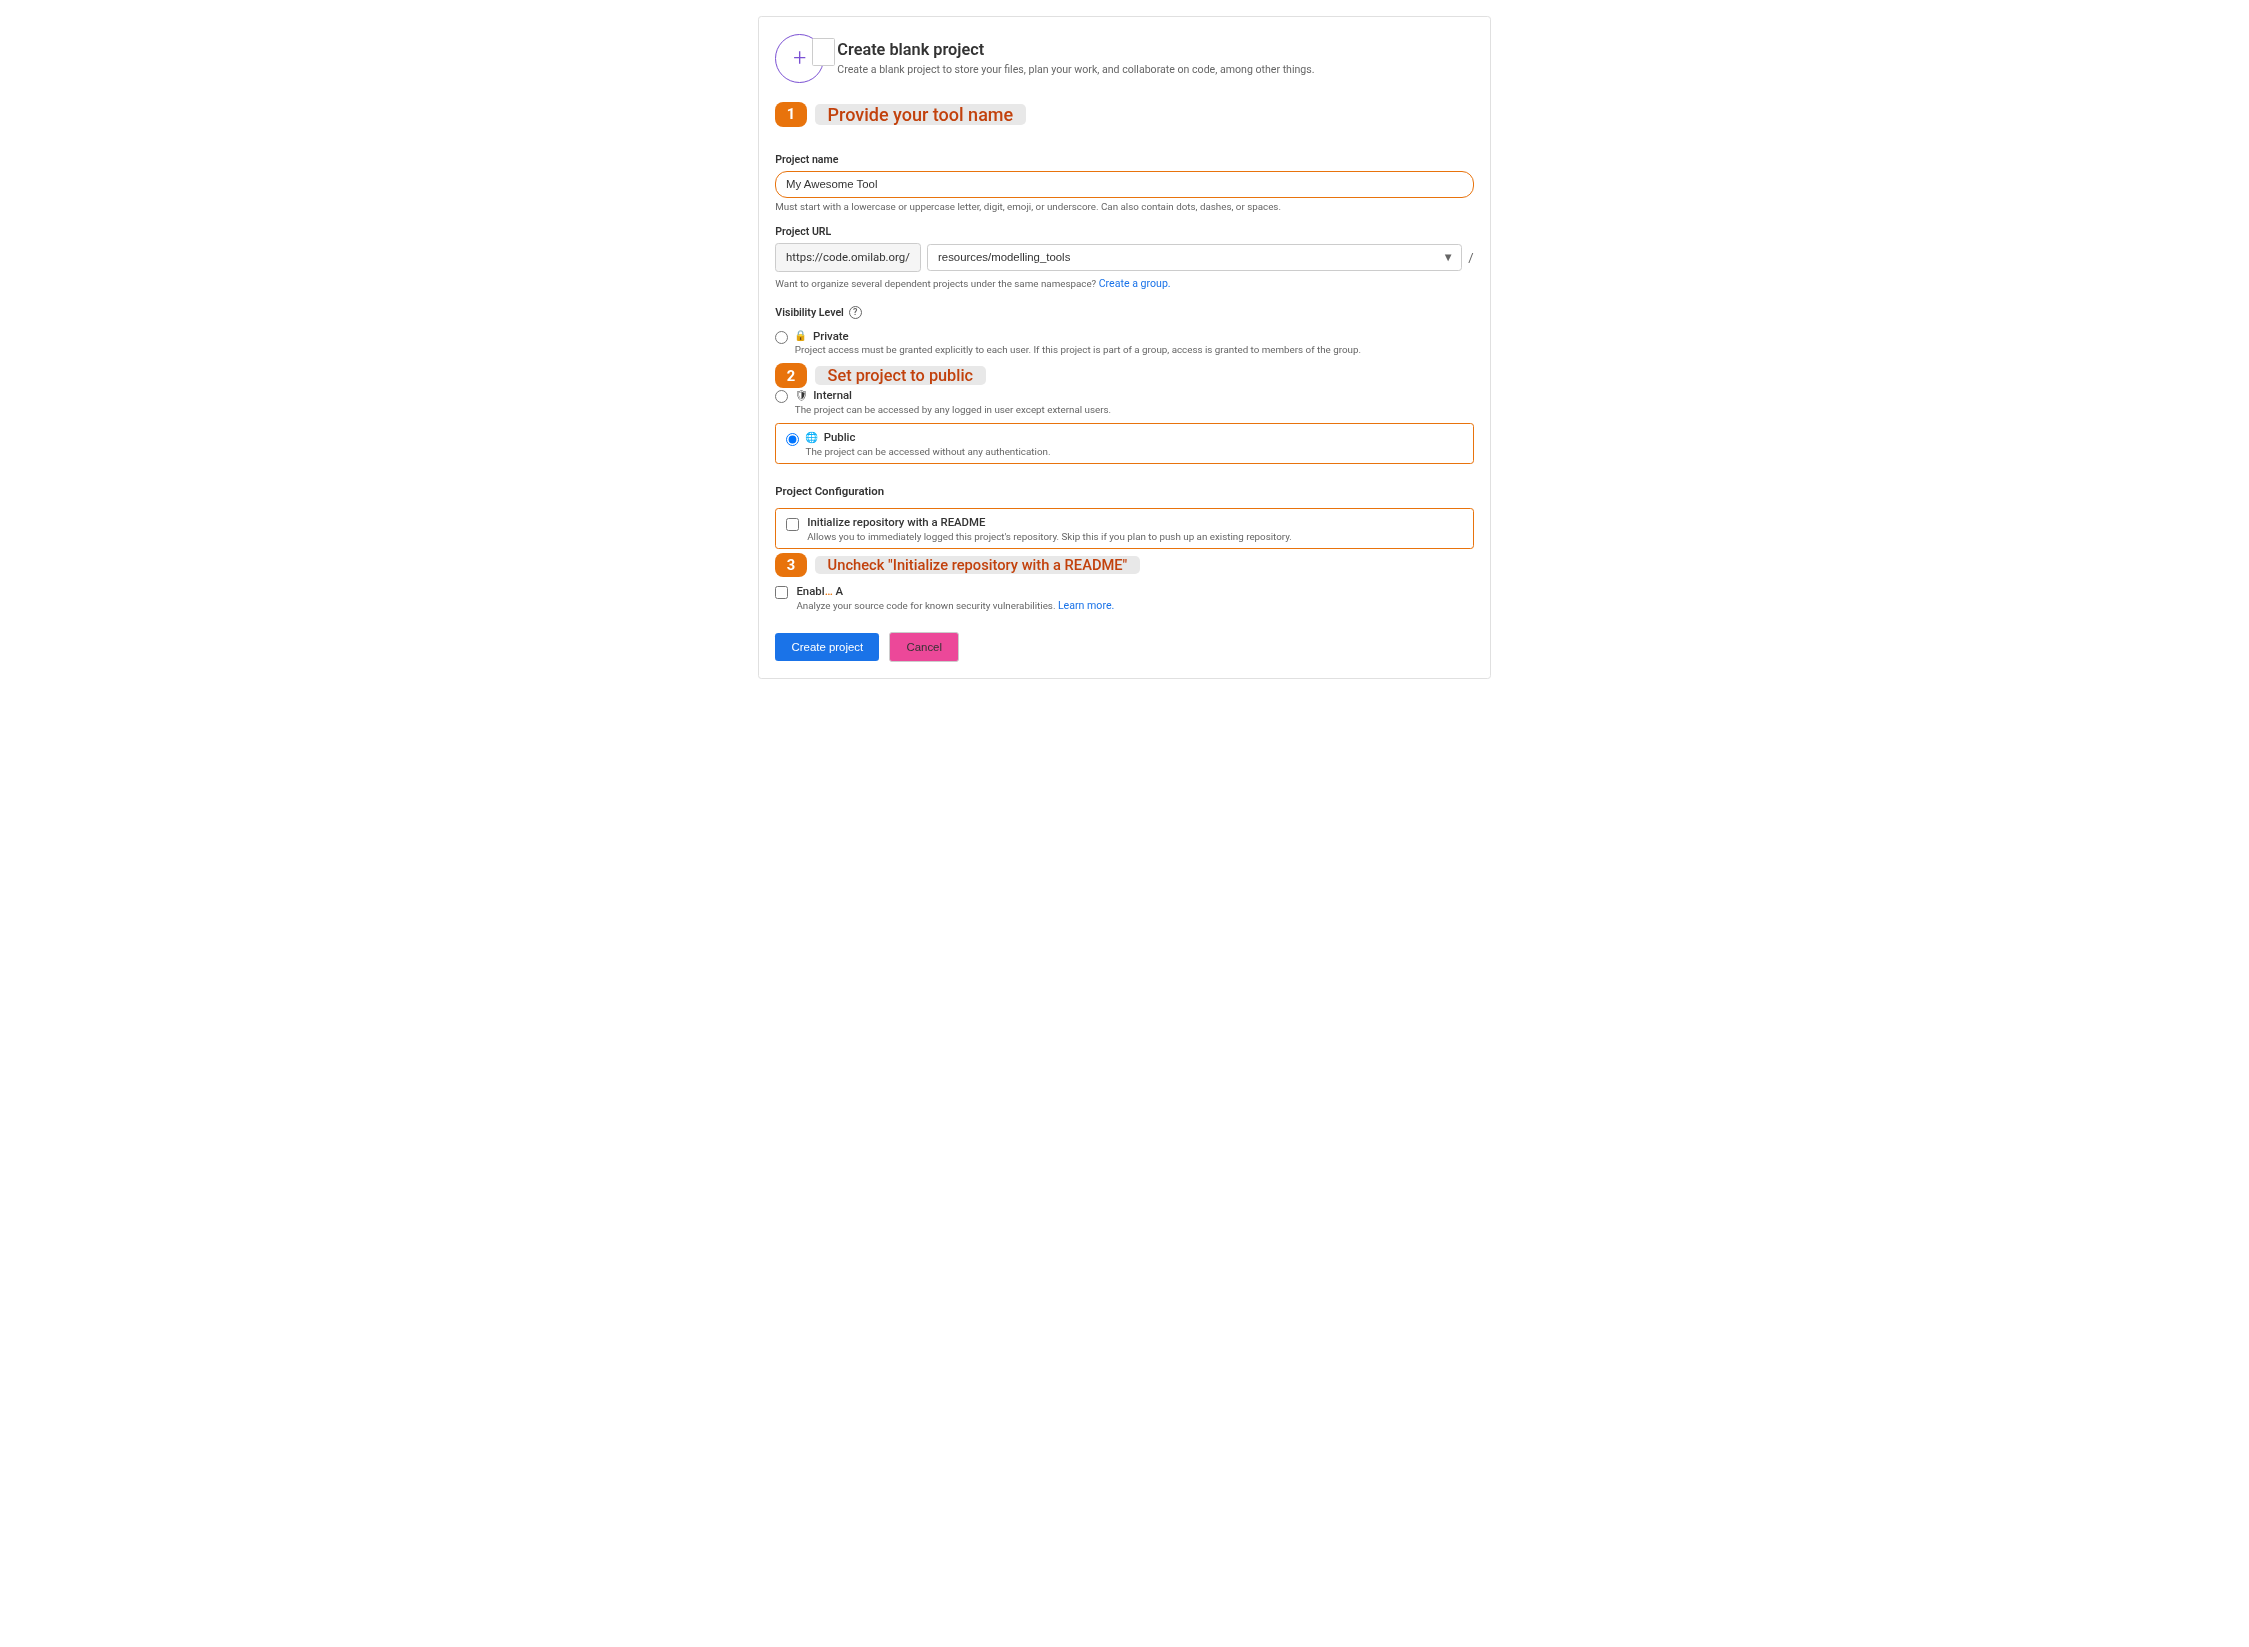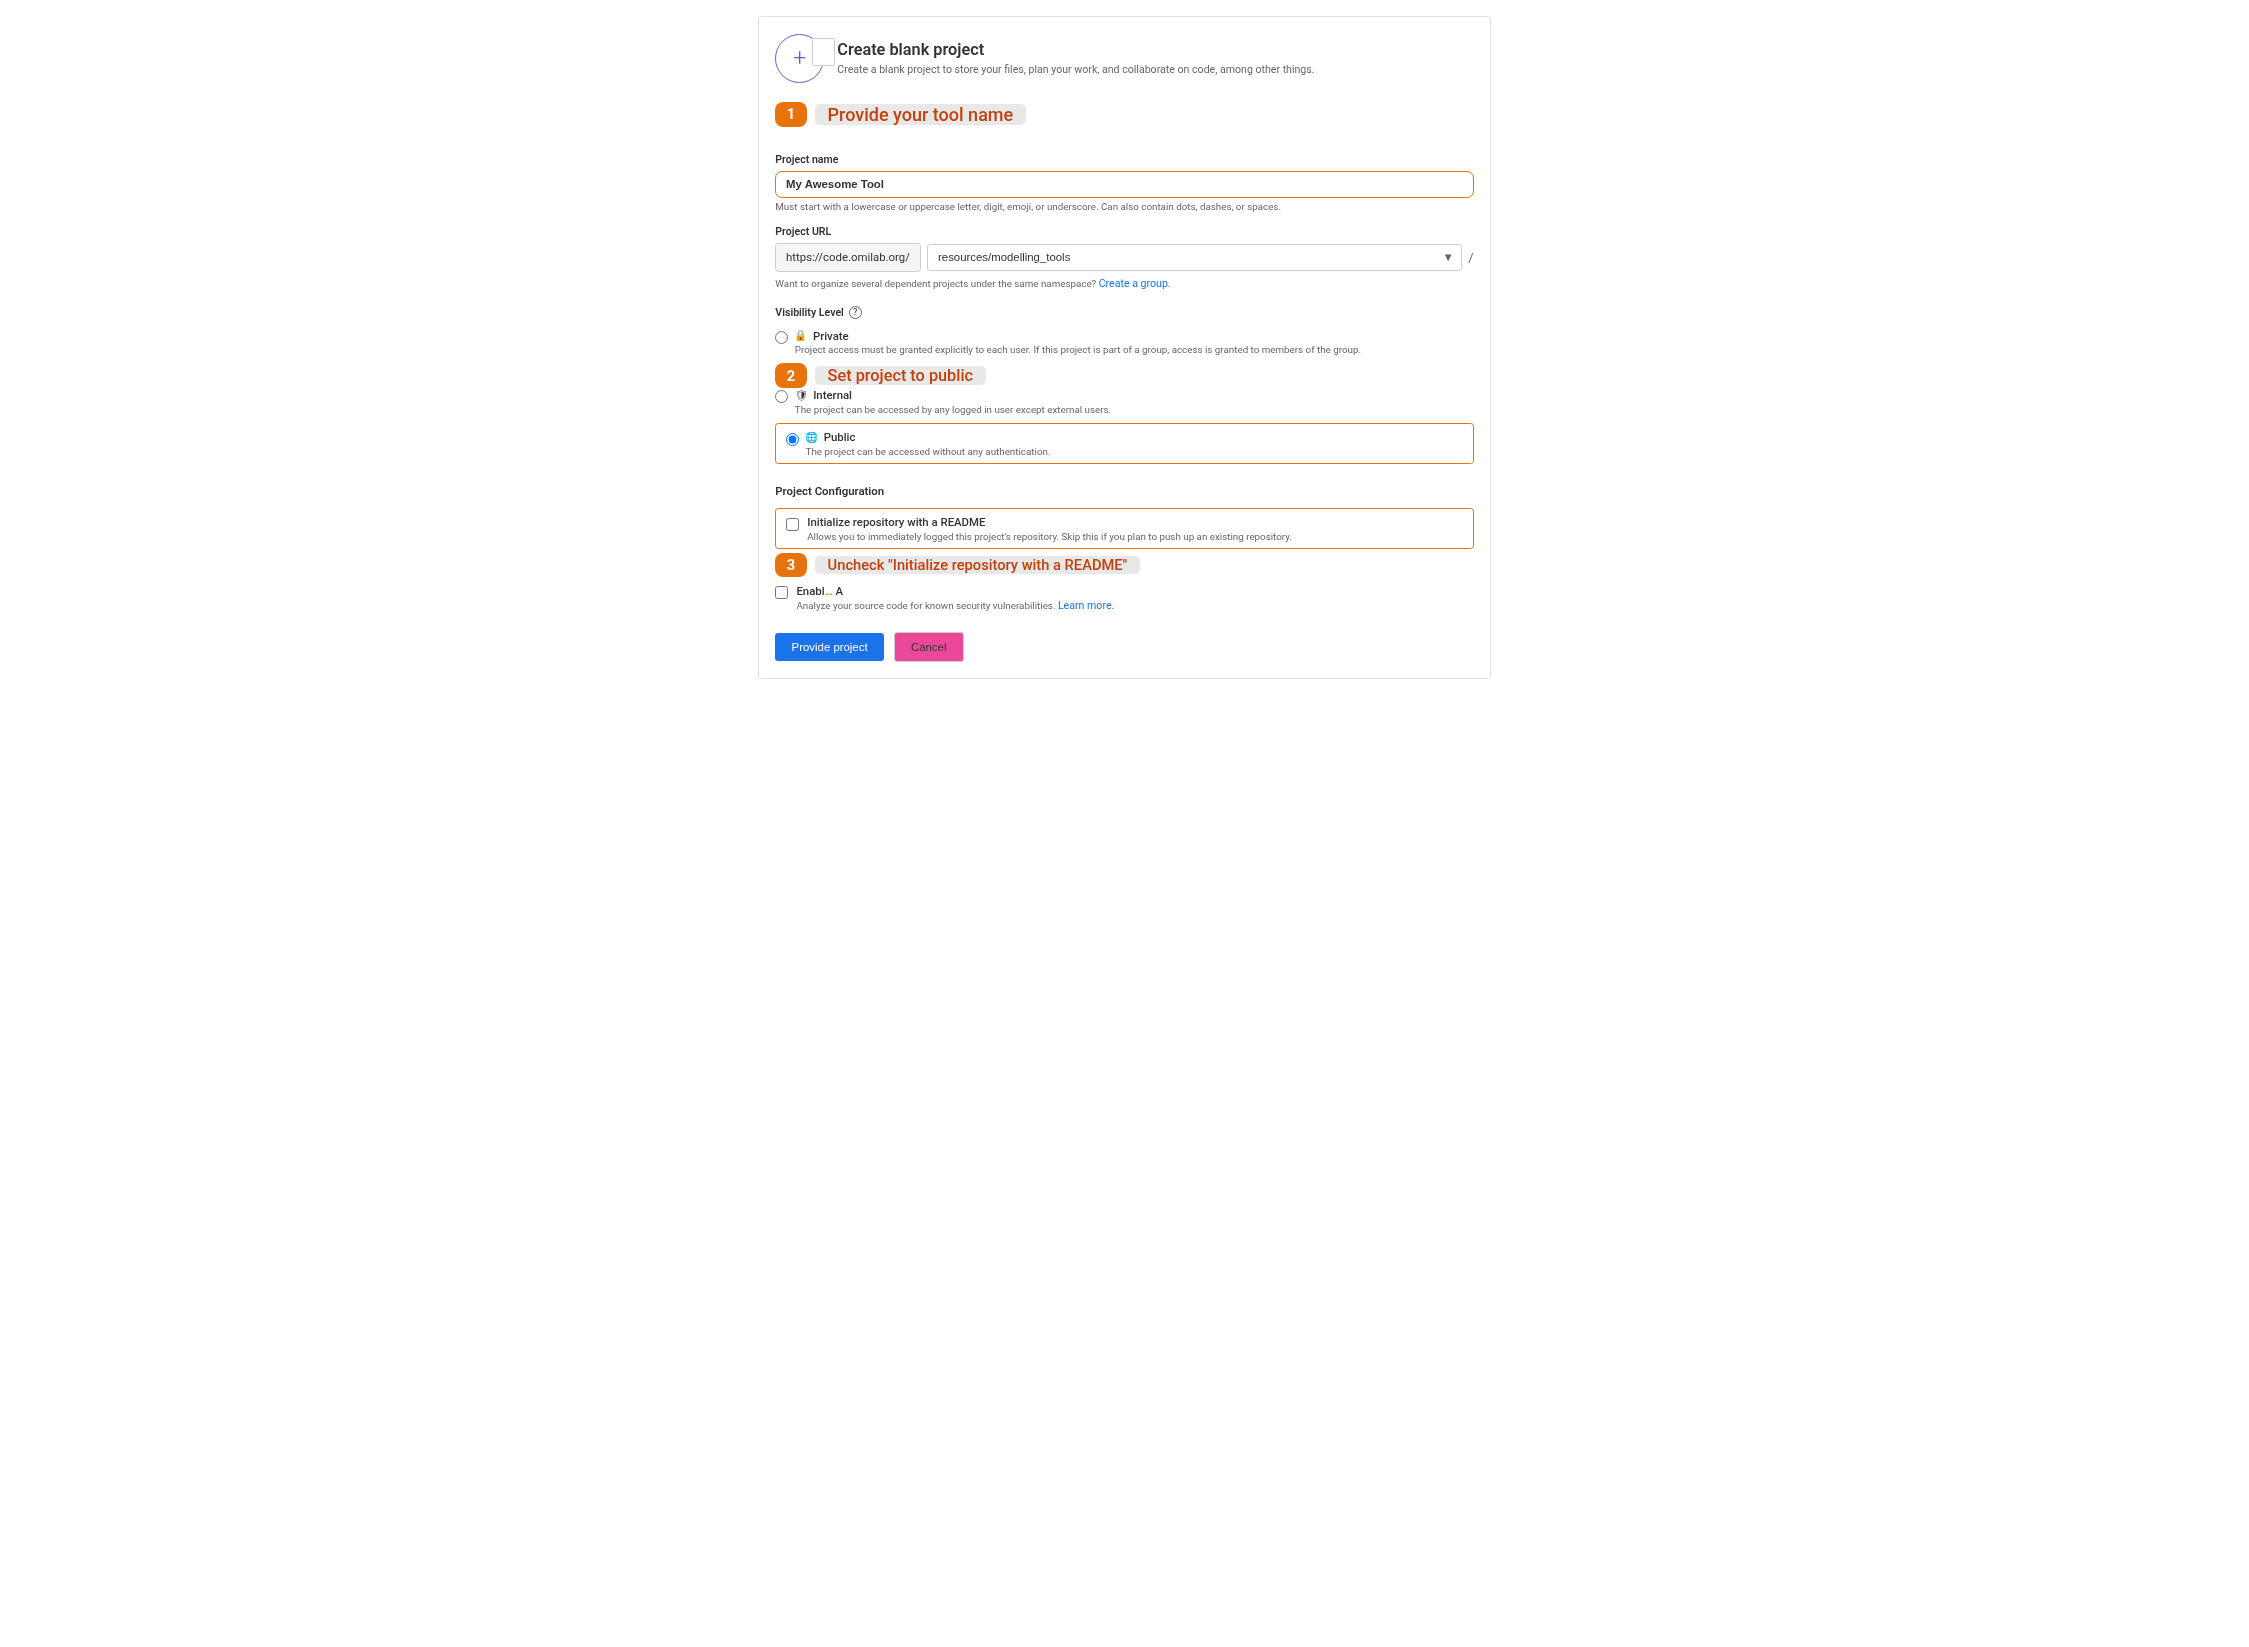--- a/index.html
+++ b/index.html
@@ -105,25 +105,24 @@
       font-size: 10.6px;
       font-weight: 600;
       color: #333;
       margin-bottom: 4.9px;
       margin-top: 13px;
     }
     .input-field {
       width: 100%;
       padding: 6.5px 9.8px;
       border: 0.8px solid #ccc;
-      border-radius: 7px;
+      border-radius: 12px;
       font-size: 11.4px;
       color: #333;
       outline: none;
-      font-weight: bold;
     }
     .input-highlighted {
       border: 1.6px solid #e8730c;
     }
     .helper-text {
       font-size: 9.8px;
       color: #666;
       margin-top: 3.3px;
     }
     .url-row {
@@ -441,17 +440,17 @@
           Enabl<span style="color:#e8730c;">…</span> A
         </div>
         <div class="checkbox-option-desc">
           Analyze your source code for known security vulnerabilities. <a href="#" class="create-group-link">Learn more.</a>
         </div>
       </div>
     </div>
   </div>
 
   <div class="buttons-row">
-    <button class="btn-primary">Provide project</button>
+    <button class="btn-primary">Create project</button>
     <button class="btn-secondary">Cancel</button>
   </div>
 </div>
 
 
 </body></html>

